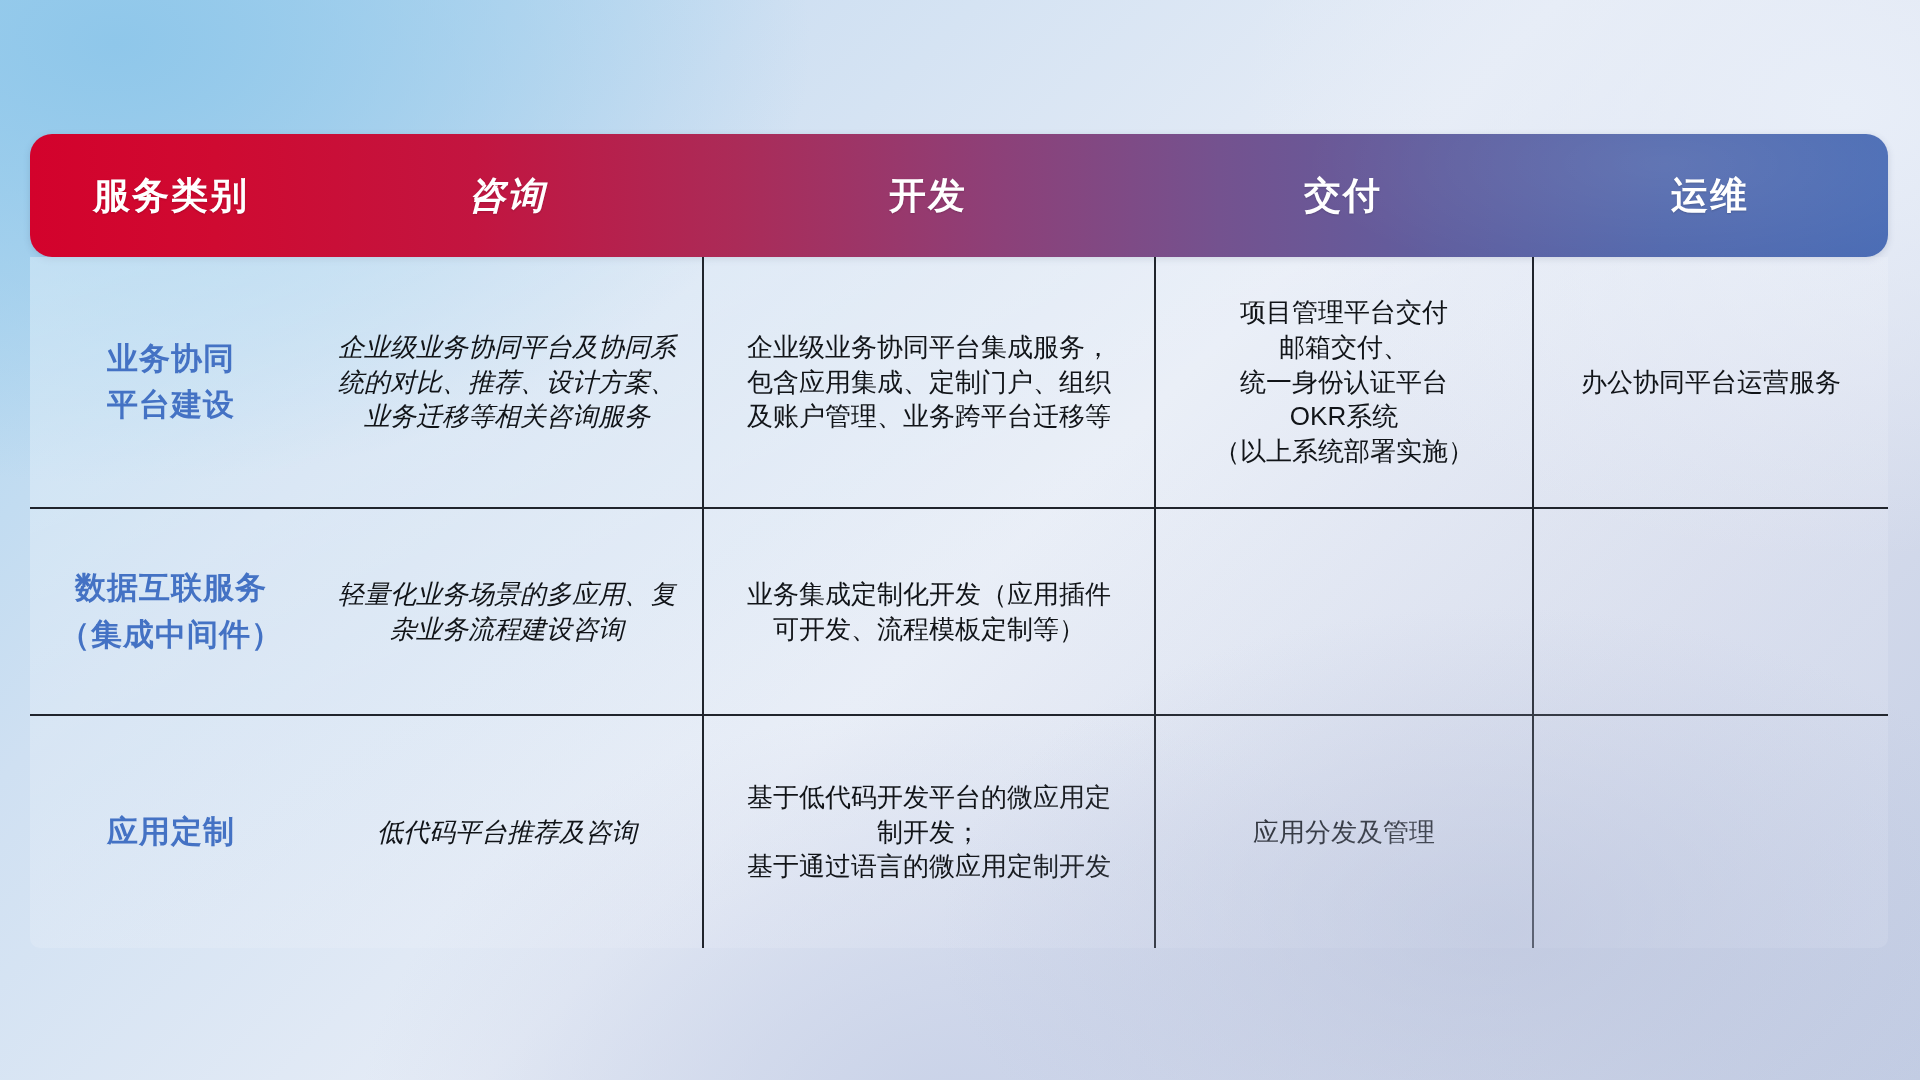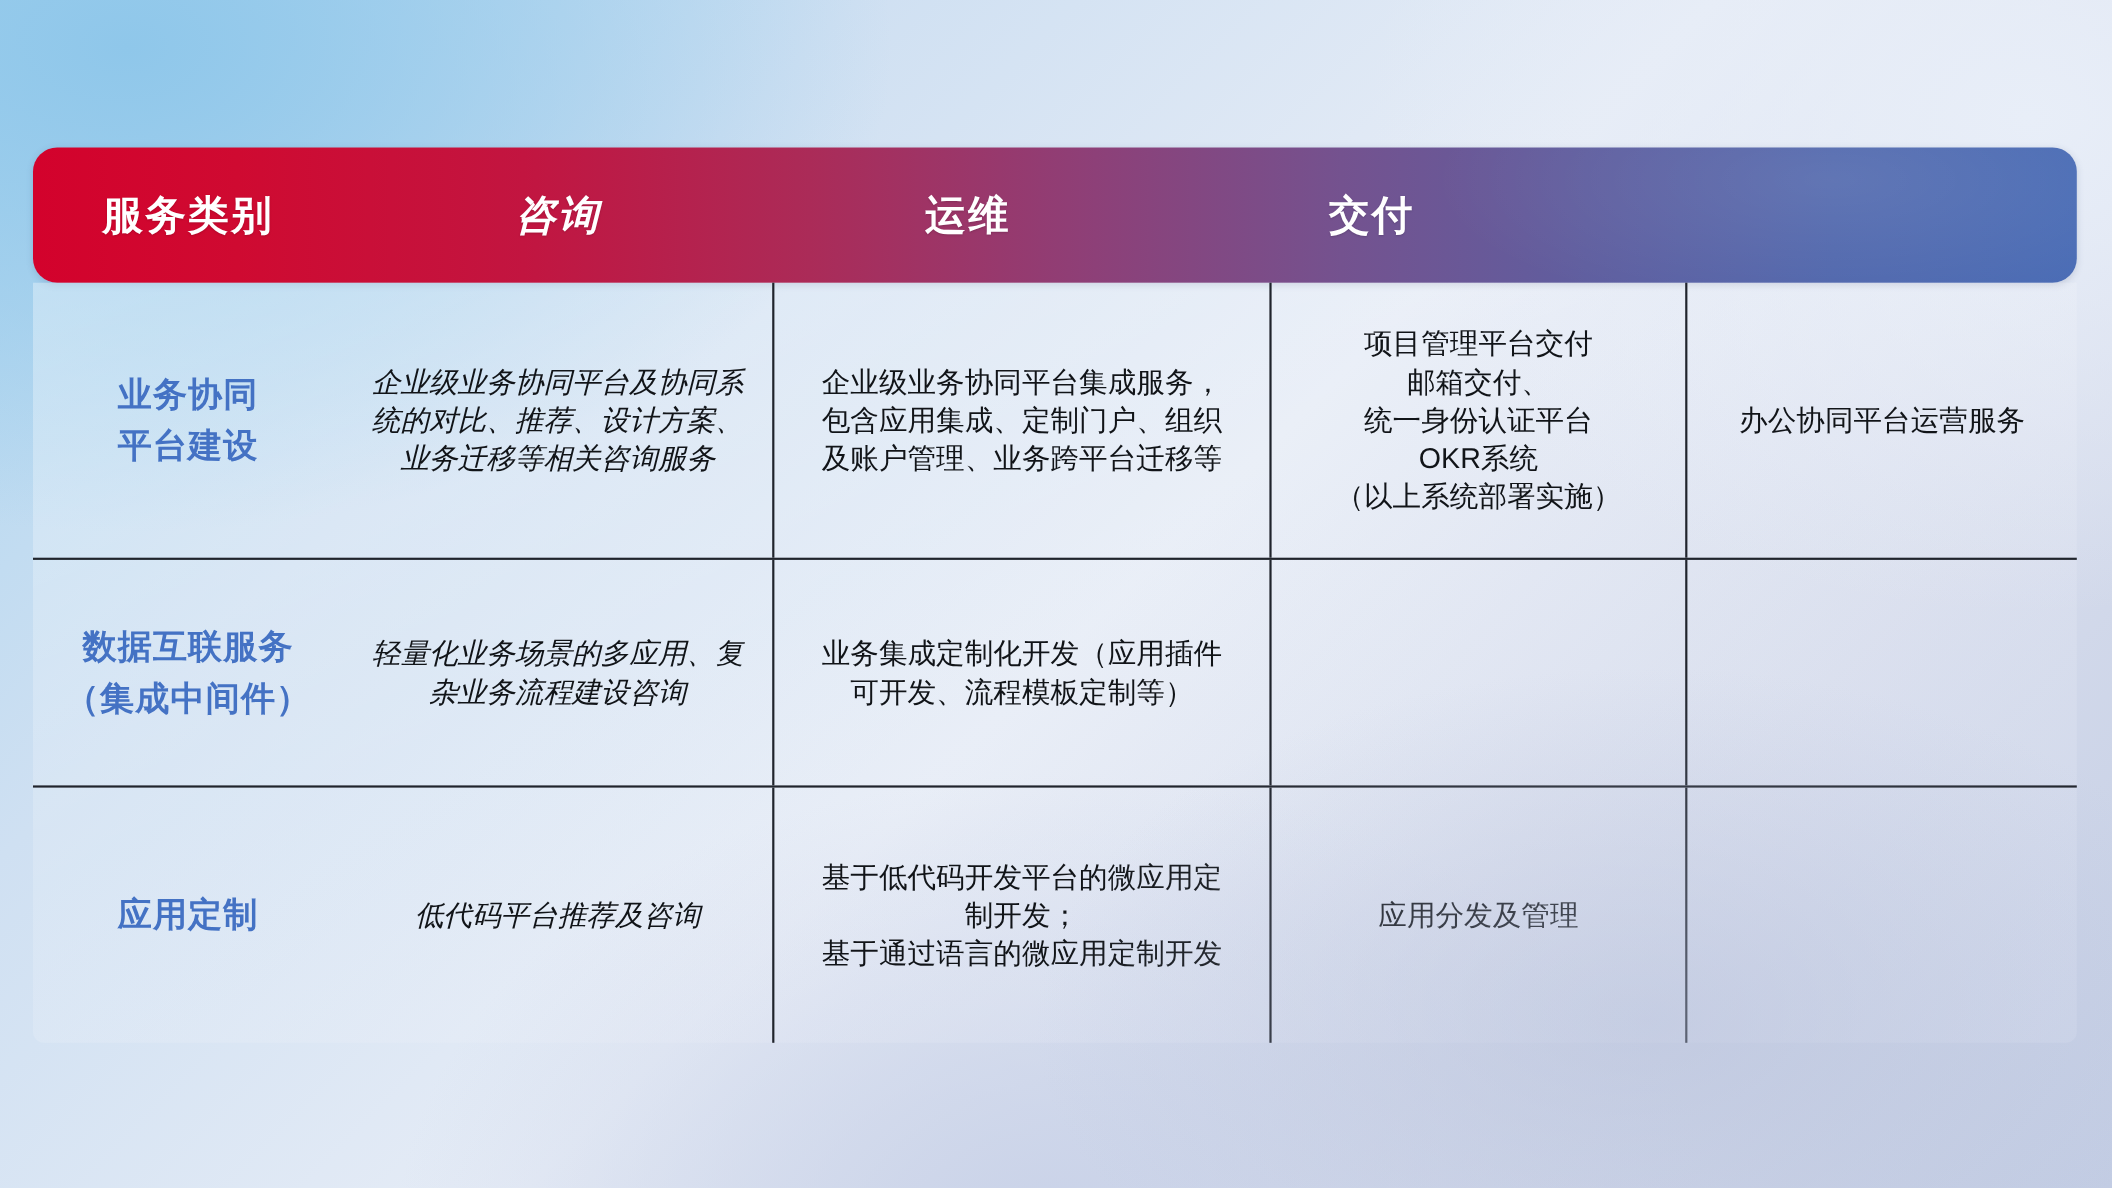--- a/index.html
+++ b/index.html
@@ -86,25 +86,28 @@
 
   <div class="table-wrap">
 
     <div class="thead">
       <div class="th c1">
         <span>服务类别</span>
       </div>
       <div class="th c2">
         <span>咨询</span>
       </div>
-      <div class="th c5">
-        <span>运维</span>
+      <div class="th c3">
+        <span>开发</span>
       </div>
       <div class="th c4">
         <span>交付</span>
+      </div>
+      <div class="th c5">
+        <span>运维</span>
       </div>
     </div>
 
     <div class="tbody">
 
       <div class="trow r1">
         <div class="td cat c1">业务协同
 平台建设</div>
         <div class="td c2">企业级业务协同平台及协同系
 统的对比、推荐、设计方案、

